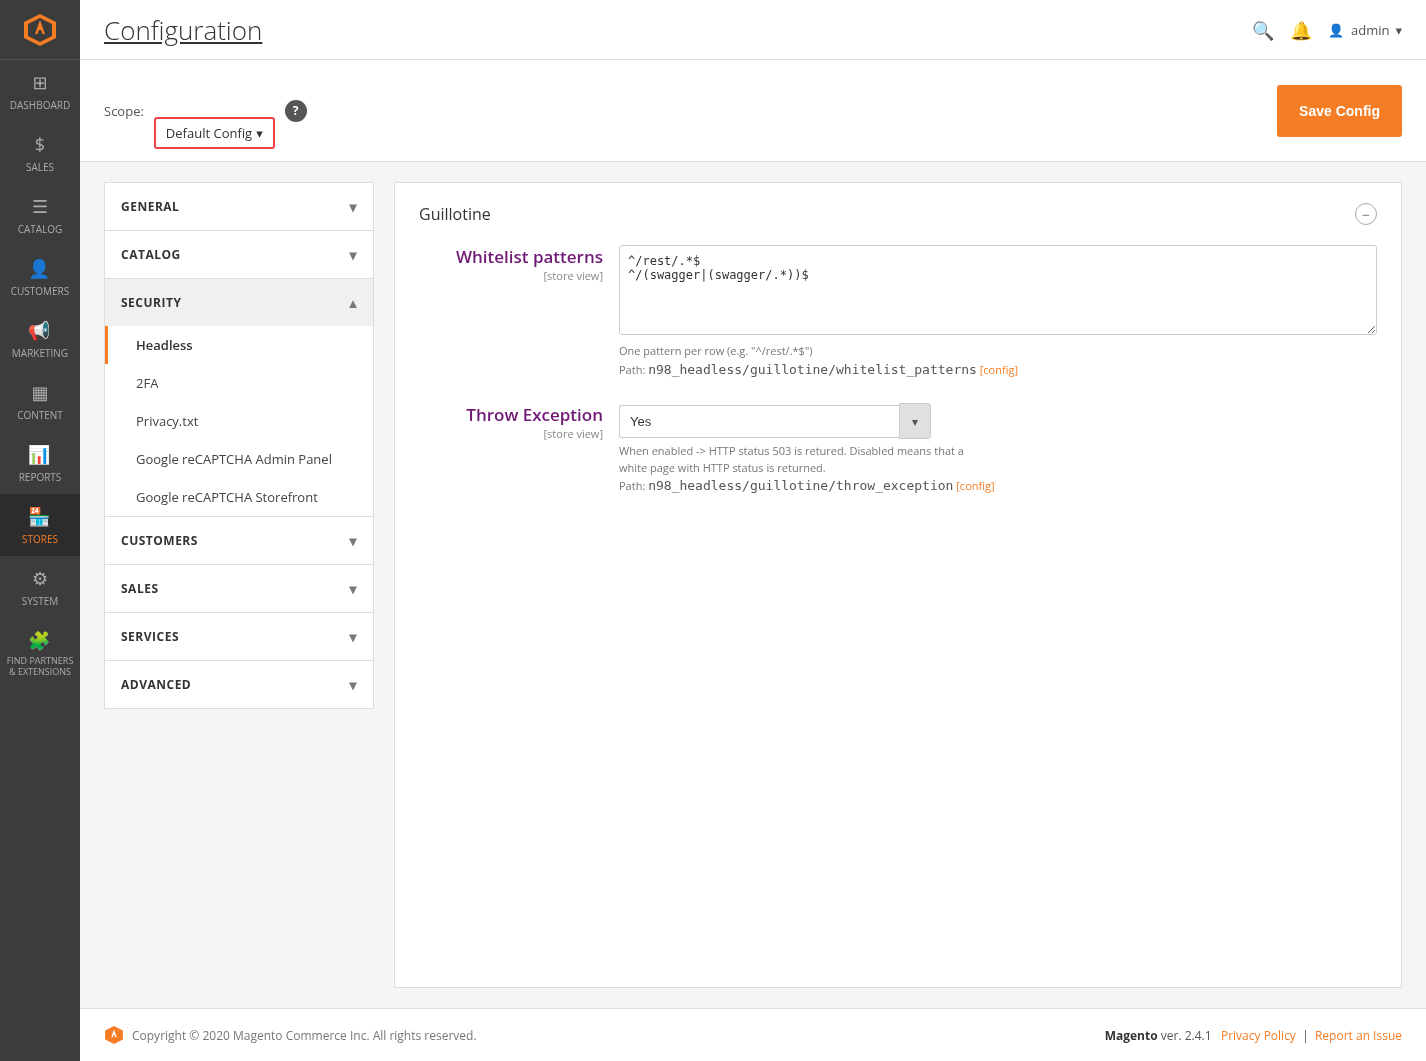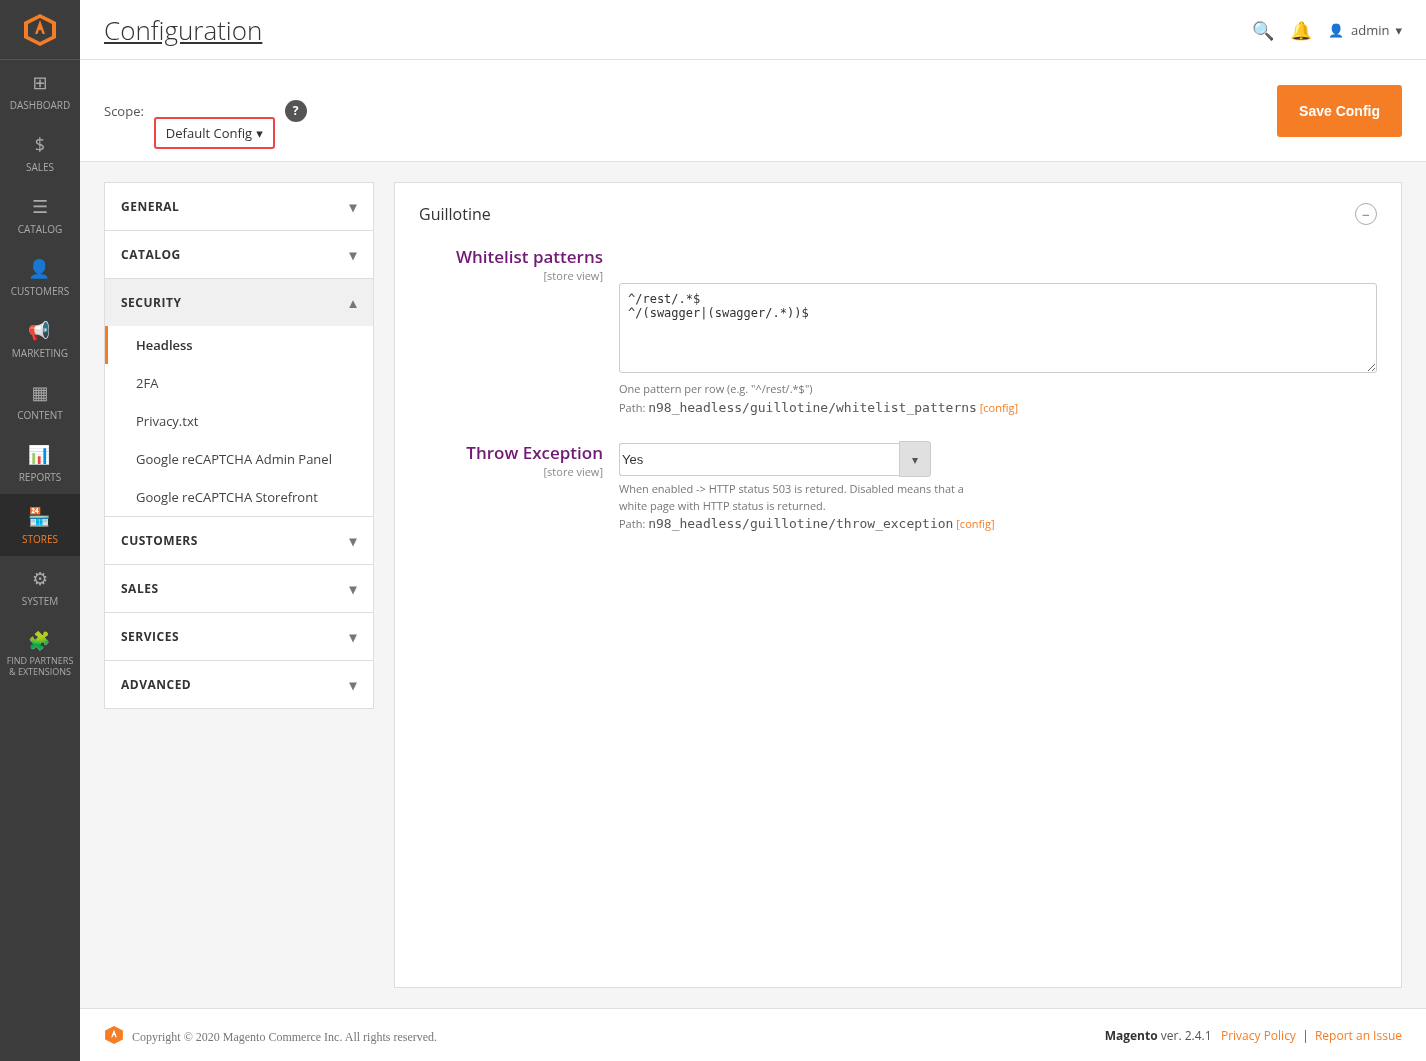--- a/index.html
+++ b/index.html
@@ -241,21 +241,20 @@
     .form-textarea {
       width: 100%;
       height: 90px;
       border: 1px solid #ccc;
       border-radius: 3px;
       padding: 8px;
       font-family: monospace;
       font-size: 12px;
       color: #333;
       resize: vertical;
-      margin-top: 38px;
     }
     .form-hint {
       font-size: 11px;
       color: #777;
       margin-top: 4px;
       line-height: 1.5;
     }
     .form-hint code {
       font-family: monospace;
       font-size: 13px;
@@ -265,21 +264,21 @@
       color: #f57d25;
       text-decoration: none;
     }
 
     .select-wrapper {
       display: flex;
       align-items: center;
     }
     .form-select {
       width: 280px;
-      padding: 8px 2px;
+      padding: 8px 10px;
       border: 1px solid #ccc;
       border-right: none;
       border-radius: 3px 0 0 3px;
       font-size: 13px;
       color: #333;
       background: #fff;
       appearance: none;
     }
     .select-arrow-btn {
       width: 32px;
@@ -299,25 +298,24 @@
     #footer {
       background: #fff;
       border-top: 1px solid #e0e0e0;
       padding: 16px 24px;
       display: flex;
       align-items: center;
       justify-content: space-between;
     }
     .footer-left {
       display: flex;
-      align-items: flex-end;
+      align-items: center;
       gap: 8px;
       font-size: 12px;
       color: #777;
-      font-family: Liberation Serif, serif;
     }
     .footer-right {
       font-size: 12px;
       color: #555;
     }
     .footer-right a {
       color: #f57d25;
       text-decoration: none;
     }
     .footer-right strong { color: #333; }

